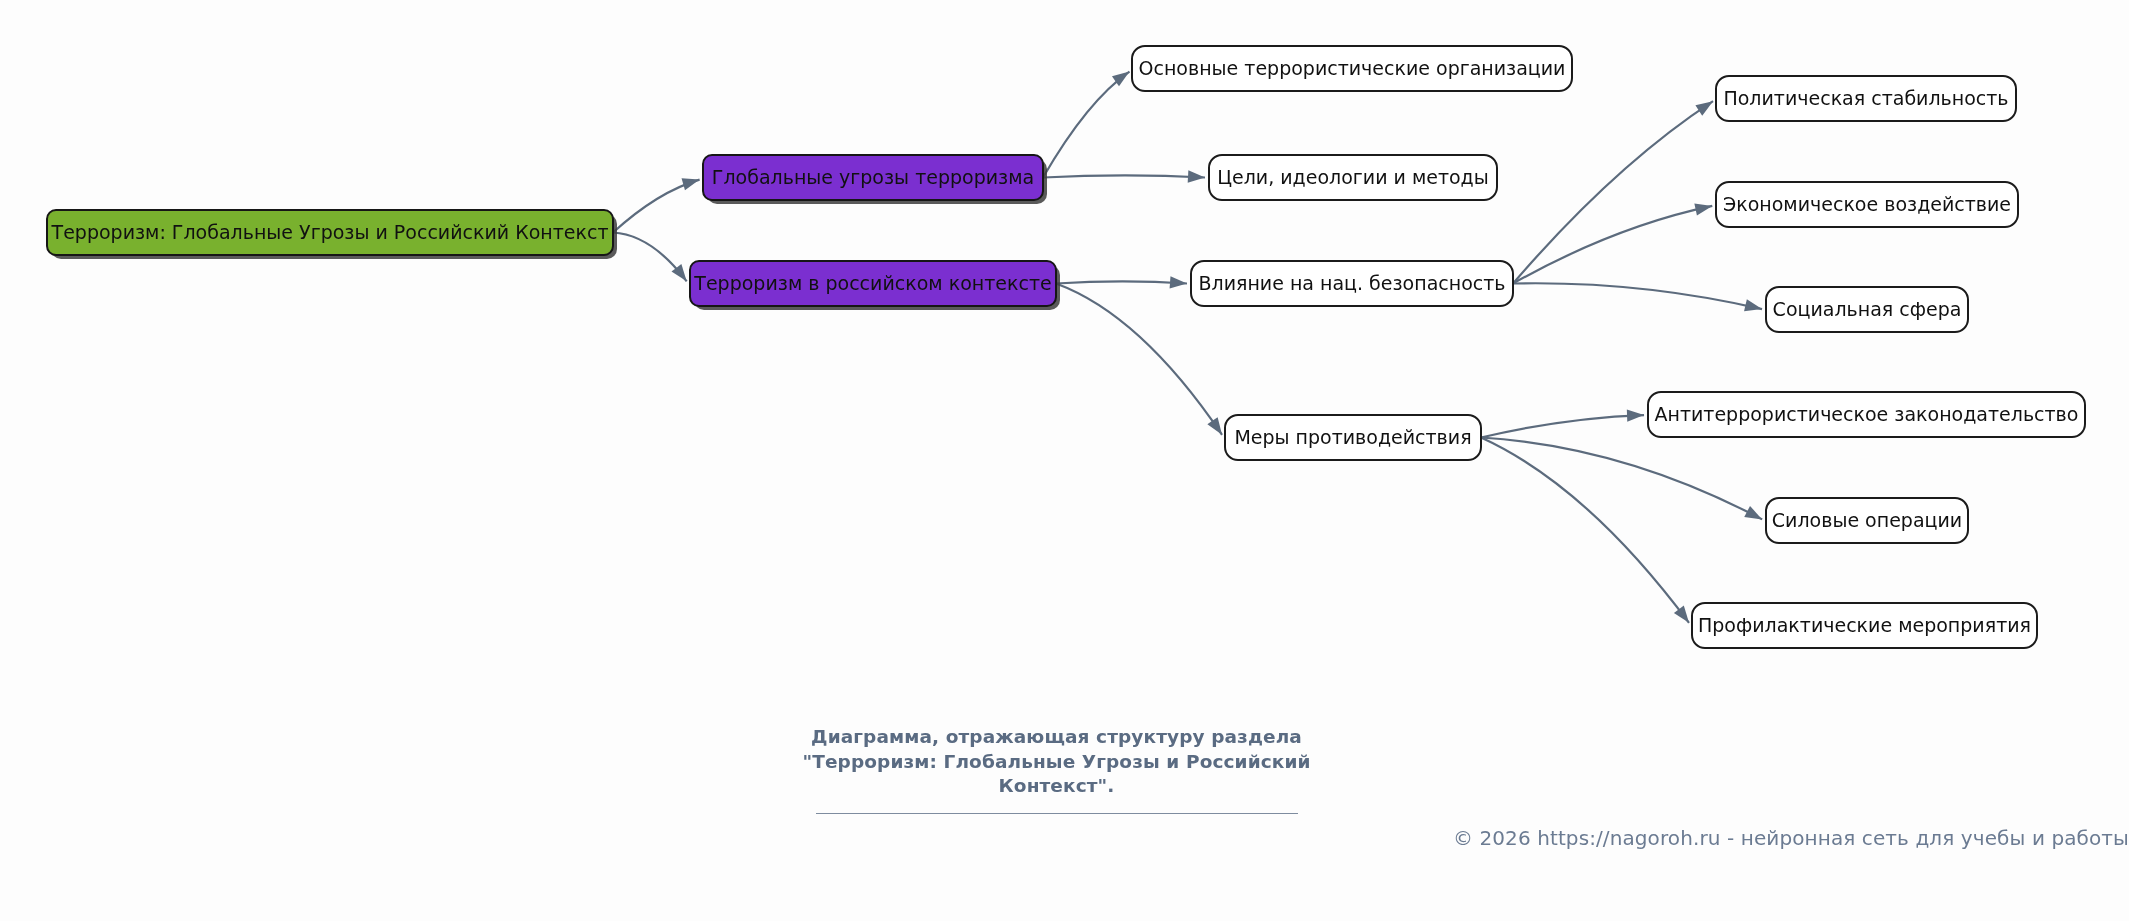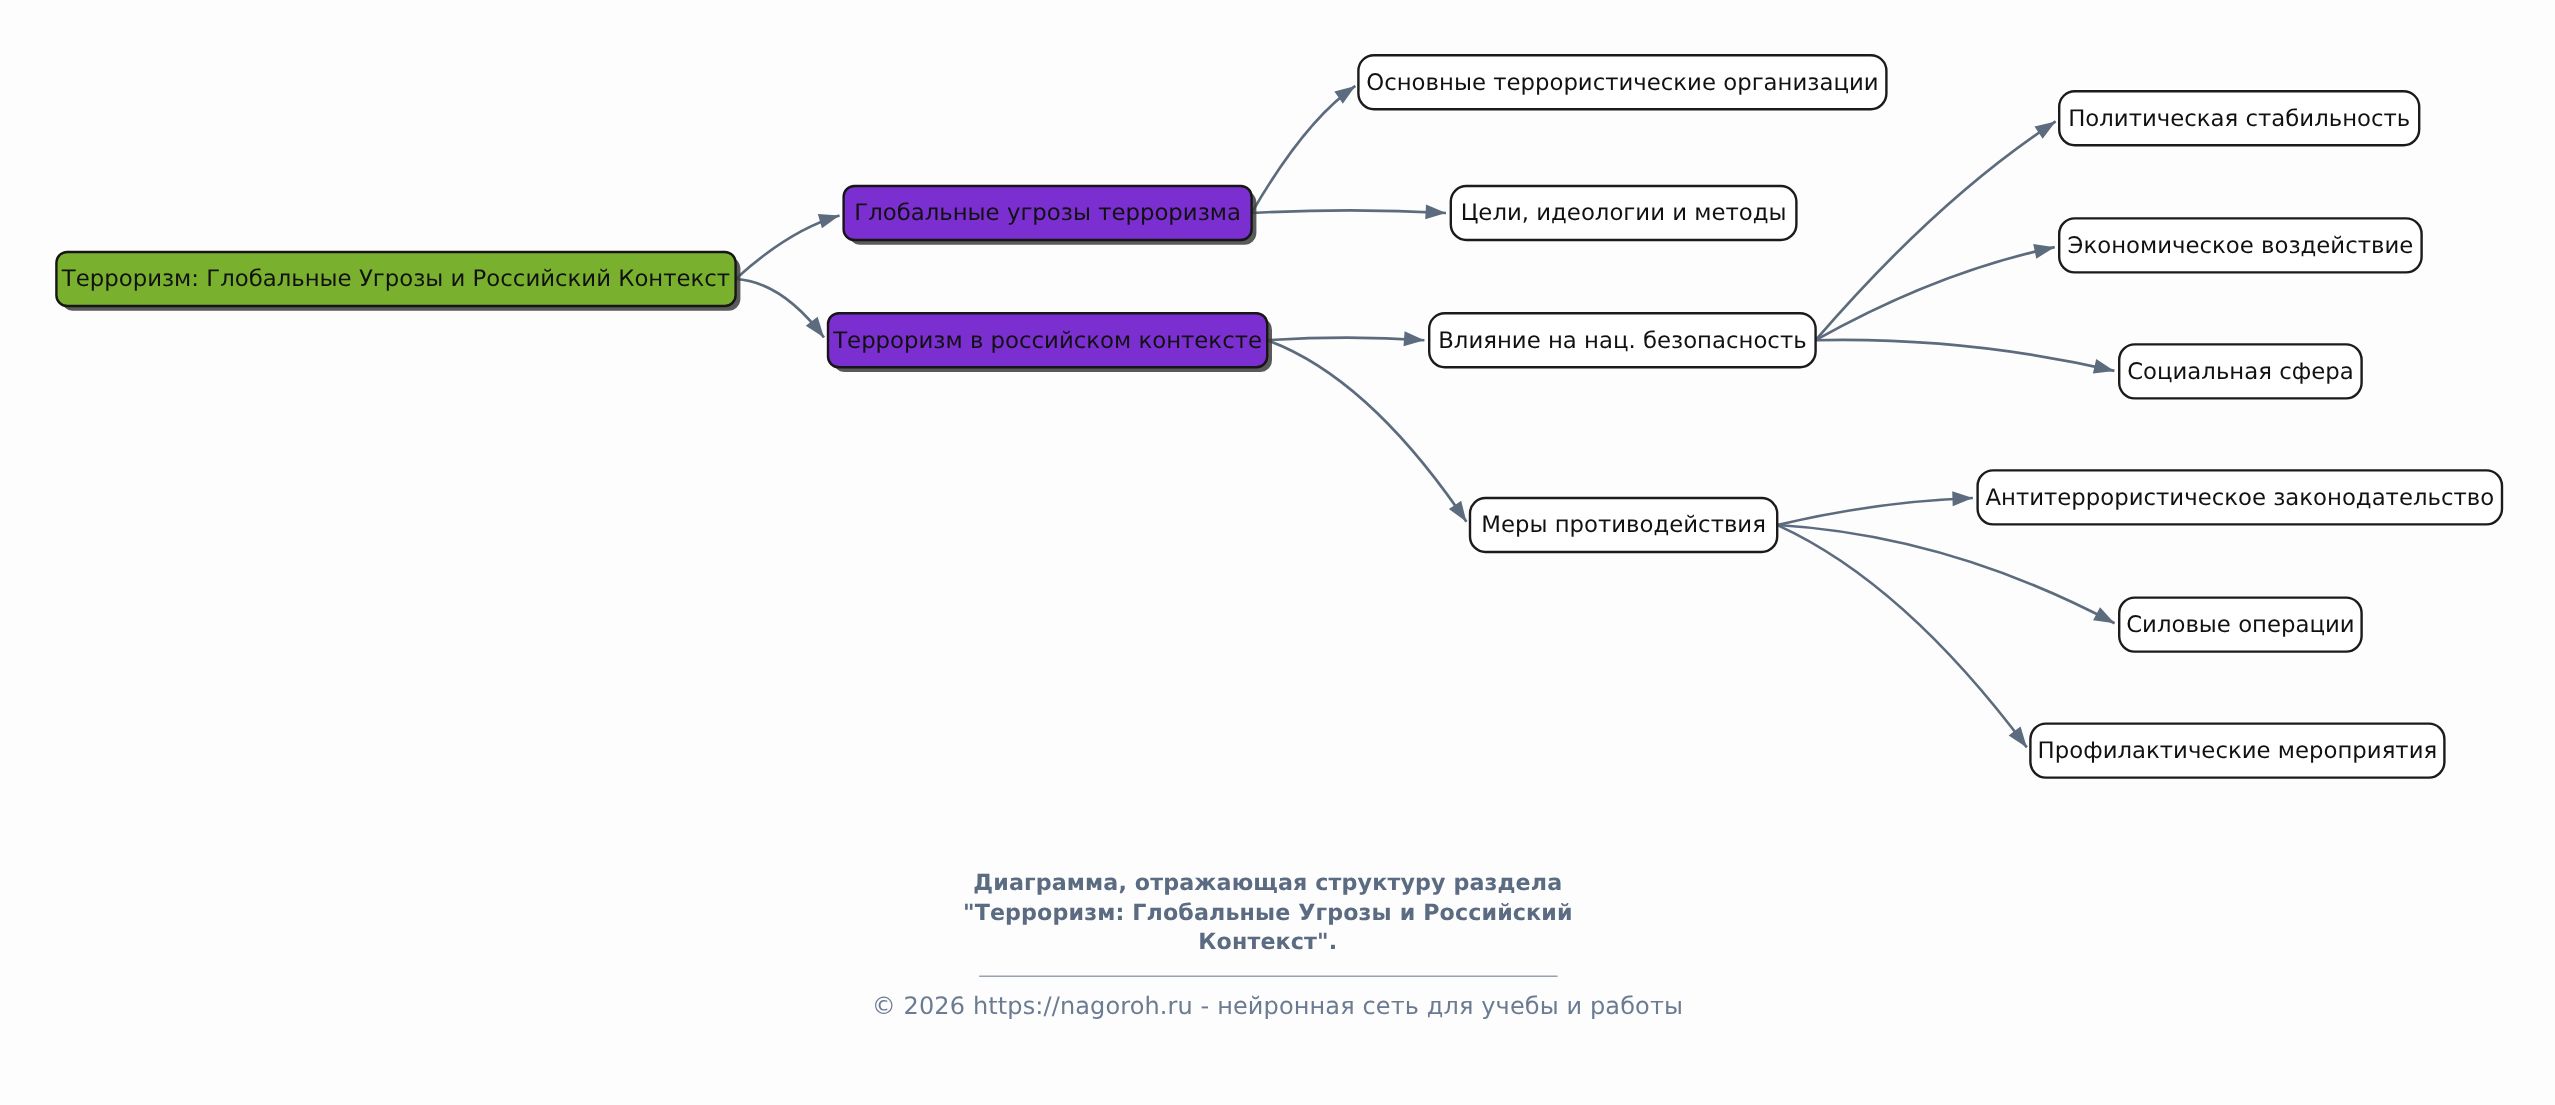--- a/index.html
+++ b/index.html
@@ -74,21 +74,21 @@
   .caption-rule {
     width: 482px;
     height: 0;
     border-top: 1.5px solid #7e8c9f;
     margin: 14px auto 0 auto;
   }
   .footer-line {
     position: absolute;
     left: 0; right: 0;
     top: 826px;
-    text-align: center;
+    text-align: right;
     font-family: "DejaVu Sans", "Liberation Sans", sans-serif;
     font-size: 20px;
     color: #6b7b92;
     letter-spacing: 0.1px;
   }
 </style>
 </head>
 <body>
 
 <div id="stage">

